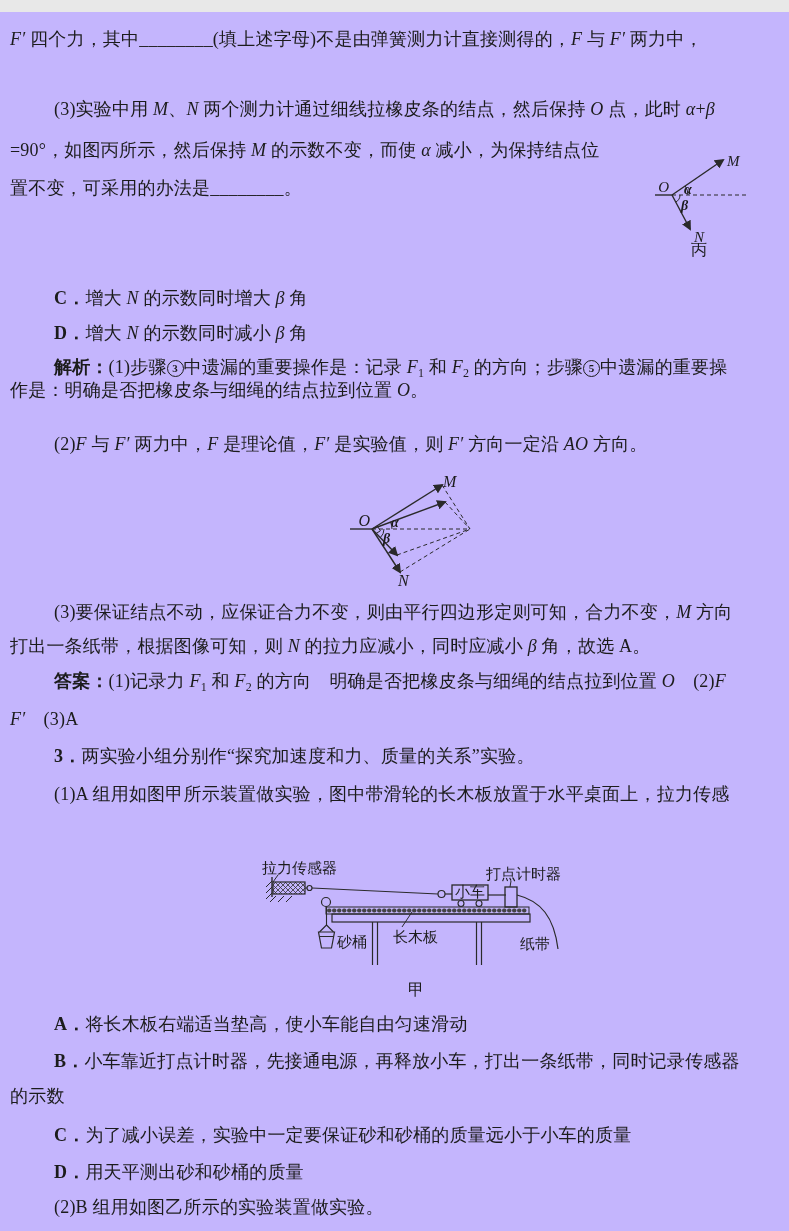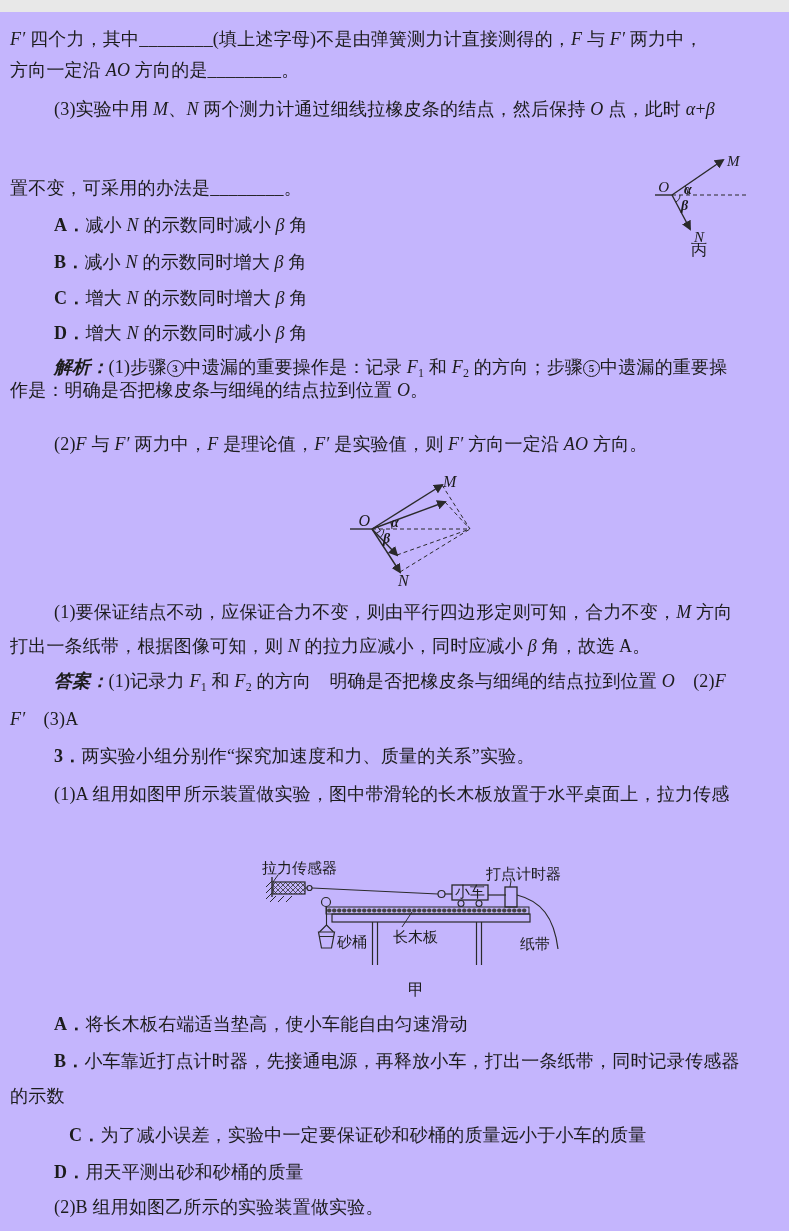--- a/index.html
+++ b/index.html
@@ -8,21 +8,21 @@
     background:#c4b5fd;color:#1c1c1c;overflow:hidden;
     font-family:"Liberation Serif","DejaVu Serif",serif;
     font-size:18px;
     padding-left:44px;
   }
   .line{
     position:absolute;height:40px;line-height:40px;white-space:nowrap;
     letter-spacing:.2px;
   }
   .run-i{font-style:italic;}
-  .run-b{font-weight:bold;font-family:"Liberation Sans","DejaVu Sans",sans-serif;font-style:italic;}
+  .run-b{font-weight:bold;font-family:"Liberation Sans","DejaVu Sans",sans-serif;}
   .run-bl{font-weight:bold;}
   .run-sub{font-size:12px;vertical-align:-4px;}
   .run-circ{
     display:inline-block;width:15px;height:15px;line-height:15px;
     border:1.3px solid currentColor;border-radius:50%;text-align:center;
     font-size:11px;vertical-align:1px;font-weight:bold;
   }
   svg.diagram{position:absolute;overflow:visible;}
   svg.diagram text{font-family:"Liberation Serif","DejaVu Serif",serif;fill:#1c1c1c;}
   svg.diagram .var{font-style:italic;font-size:16px;}
@@ -31,40 +31,38 @@
   svg.diagram .cjk{font-size:15px;}
   svg.diagram .cap{font-size:16px;}
   .stroke{stroke:#2a2a2a;fill:none;}
 </style>
 </head>
 <body>
 
 <div class="page">
 
   <div class="line" style="top:7px;left:10px"><span class="run-i">F′</span><span> 四个力，其中________(填上述字母)不是由弹簧测力计直接测得的，</span><span class="run-i">F</span><span> 与 </span><span class="run-i">F′</span><span> 两力中，</span></div>
-  <div class="line" style="top:38px;left:10px"><span>方向一定沿 </span><span class="run-i">AO</span><span> 方向的是________。</span></div>
   <div class="line" style="top:77px;left:54px"><span>(3)实验中用 </span><span class="run-i">M</span><span>、</span><span class="run-i">N</span><span> 两个测力计通过细线拉橡皮条的结点，然后保持 </span><span class="run-i">O</span><span> 点，此时 </span><span class="run-i">α</span><span>+</span><span class="run-i">β</span></div>
+  <div class="line" style="top:118px;left:10px"><span>=90°，如图丙所示，然后保持 </span><span class="run-i">M</span><span> 的示数不变，而使 </span><span class="run-i">α</span><span> 减小，为保持结点位</span></div>
   <div class="line" style="top:156px;left:10px"><span>置不变，可采用的办法是________。</span></div>
-  <div class="line" style="top:193px;left:54px"><span class="run-bl">A．</span><span>减小 </span><span class="run-i">N</span><span> 的示数同时减小 </span><span class="run-i">β</span><span> 角</span></div>
-  <div class="line" style="top:230px;left:54px"><span class="run-bl">B．</span><span>减小 </span><span class="run-i">N</span><span> 的示数同时增大 </span><span class="run-i">β</span><span> 角</span></div>
   <div class="line" style="top:266px;left:54px"><span class="run-bl">C．</span><span>增大 </span><span class="run-i">N</span><span> 的示数同时增大 </span><span class="run-i">β</span><span> 角</span></div>
   <div class="line" style="top:301px;left:54px"><span class="run-bl">D．</span><span>增大 </span><span class="run-i">N</span><span> 的示数同时减小 </span><span class="run-i">β</span><span> 角</span></div>
   <div class="line" style="top:335px;left:54px"><span class="run-b">解析：</span><span>(1)步骤</span><span class="run-circ">3</span><span>中遗漏的重要操作是：记录 </span><span class="run-i">F</span><span class="run-sub">1</span><span> 和 </span><span class="run-i">F</span><span class="run-sub">2</span><span> 的方向；步骤</span><span class="run-circ">5</span><span>中遗漏的重要操</span></div>
   <div class="line" style="top:358px;left:10px"><span>作是：明确是否把橡皮条与细绳的结点拉到位置 </span><span class="run-i">O</span><span>。</span></div>
   <div class="line" style="top:412px;left:54px"><span>(2)</span><span class="run-i">F</span><span> 与 </span><span class="run-i">F′</span><span> 两力中，</span><span class="run-i">F</span><span> 是理论值，</span><span class="run-i">F′</span><span> 是实验值，则 </span><span class="run-i">F′</span><span> 方向一定沿 </span><span class="run-i">AO</span><span> 方向。</span></div>
-  <div class="line" style="top:580px;left:54px"><span>(1)要保证结点不动，应保证合力不变，则由平行四边形定则可知，合力不变，</span><span class="run-i">M</span><span> 方向</span></div>
+  <div class="line" style="top:580px;left:54px"><span>(3)要保证结点不动，应保证合力不变，则由平行四边形定则可知，合力不变，</span><span class="run-i">M</span><span> 方向</span></div>
   <div class="line" style="top:614px;left:10px"><span>打出一条纸带，根据图像可知，则 </span><span class="run-i">N</span><span> 的拉力应减小，同时应减小 </span><span class="run-i">β</span><span> 角，故选 A。</span></div>
   <div class="line" style="top:649px;left:54px"><span class="run-b">答案：</span><span>(1)记录力 </span><span class="run-i">F</span><span class="run-sub">1</span><span> 和 </span><span class="run-i">F</span><span class="run-sub">2</span><span> 的方向　明确是否把橡皮条与细绳的结点拉到位置 </span><span class="run-i">O</span><span>　(2)</span><span class="run-i">F</span></div>
   <div class="line" style="top:687px;left:10px"><span class="run-i">F′</span><span>　(3)A</span></div>
   <div class="line" style="top:724px;left:54px"><span class="run-bl">3．</span><span>两实验小组分别作“探究加速度和力、质量的关系”实验。</span></div>
   <div class="line" style="top:762px;left:54px"><span>(1)A 组用如图甲所示装置做实验，图中带滑轮的长木板放置于水平桌面上，拉力传感</span></div>
   <div class="line" style="top:992px;left:54px"><span class="run-bl">A．</span><span>将长木板右端适当垫高，使小车能自由匀速滑动</span></div>
   <div class="line" style="top:1029px;left:54px"><span class="run-bl">B．</span><span>小车靠近打点计时器，先接通电源，再释放小车，打出一条纸带，同时记录传感器</span></div>
   <div class="line" style="top:1064px;left:10px"><span>的示数</span></div>
-  <div class="line" style="top:1103px;left:69px"><span class="run-bl">C．</span><span>为了减小误差，实验中一定要保证砂和砂桶的质量远小于小车的质量</span></div>
+  <div class="line" style="top:1103px;left:54px"><span class="run-bl">C．</span><span>为了减小误差，实验中一定要保证砂和砂桶的质量远小于小车的质量</span></div>
   <div class="line" style="top:1140px;left:54px"><span class="run-bl">D．</span><span>用天平测出砂和砂桶的质量</span></div>
   <div class="line" style="top:1175px;left:54px"><span>(2)B 组用如图乙所示的实验装置做实验。</span></div>
 
   <svg class="diagram" style="left:648px;top:138px" width="115" height="112" viewBox="0 0 115 112">
     <defs>
       <marker id="arr1" viewBox="0 0 10 10" refX="8" refY="5" markerWidth="7" markerHeight="7" orient="auto">
         <path d="M0 0L10 5L0 10z" fill="#2a2a2a"></path>
       </marker>
     </defs>
     <line class="stroke" x1="7" y1="45" x2="24" y2="45" stroke-width="1.4"></line>

